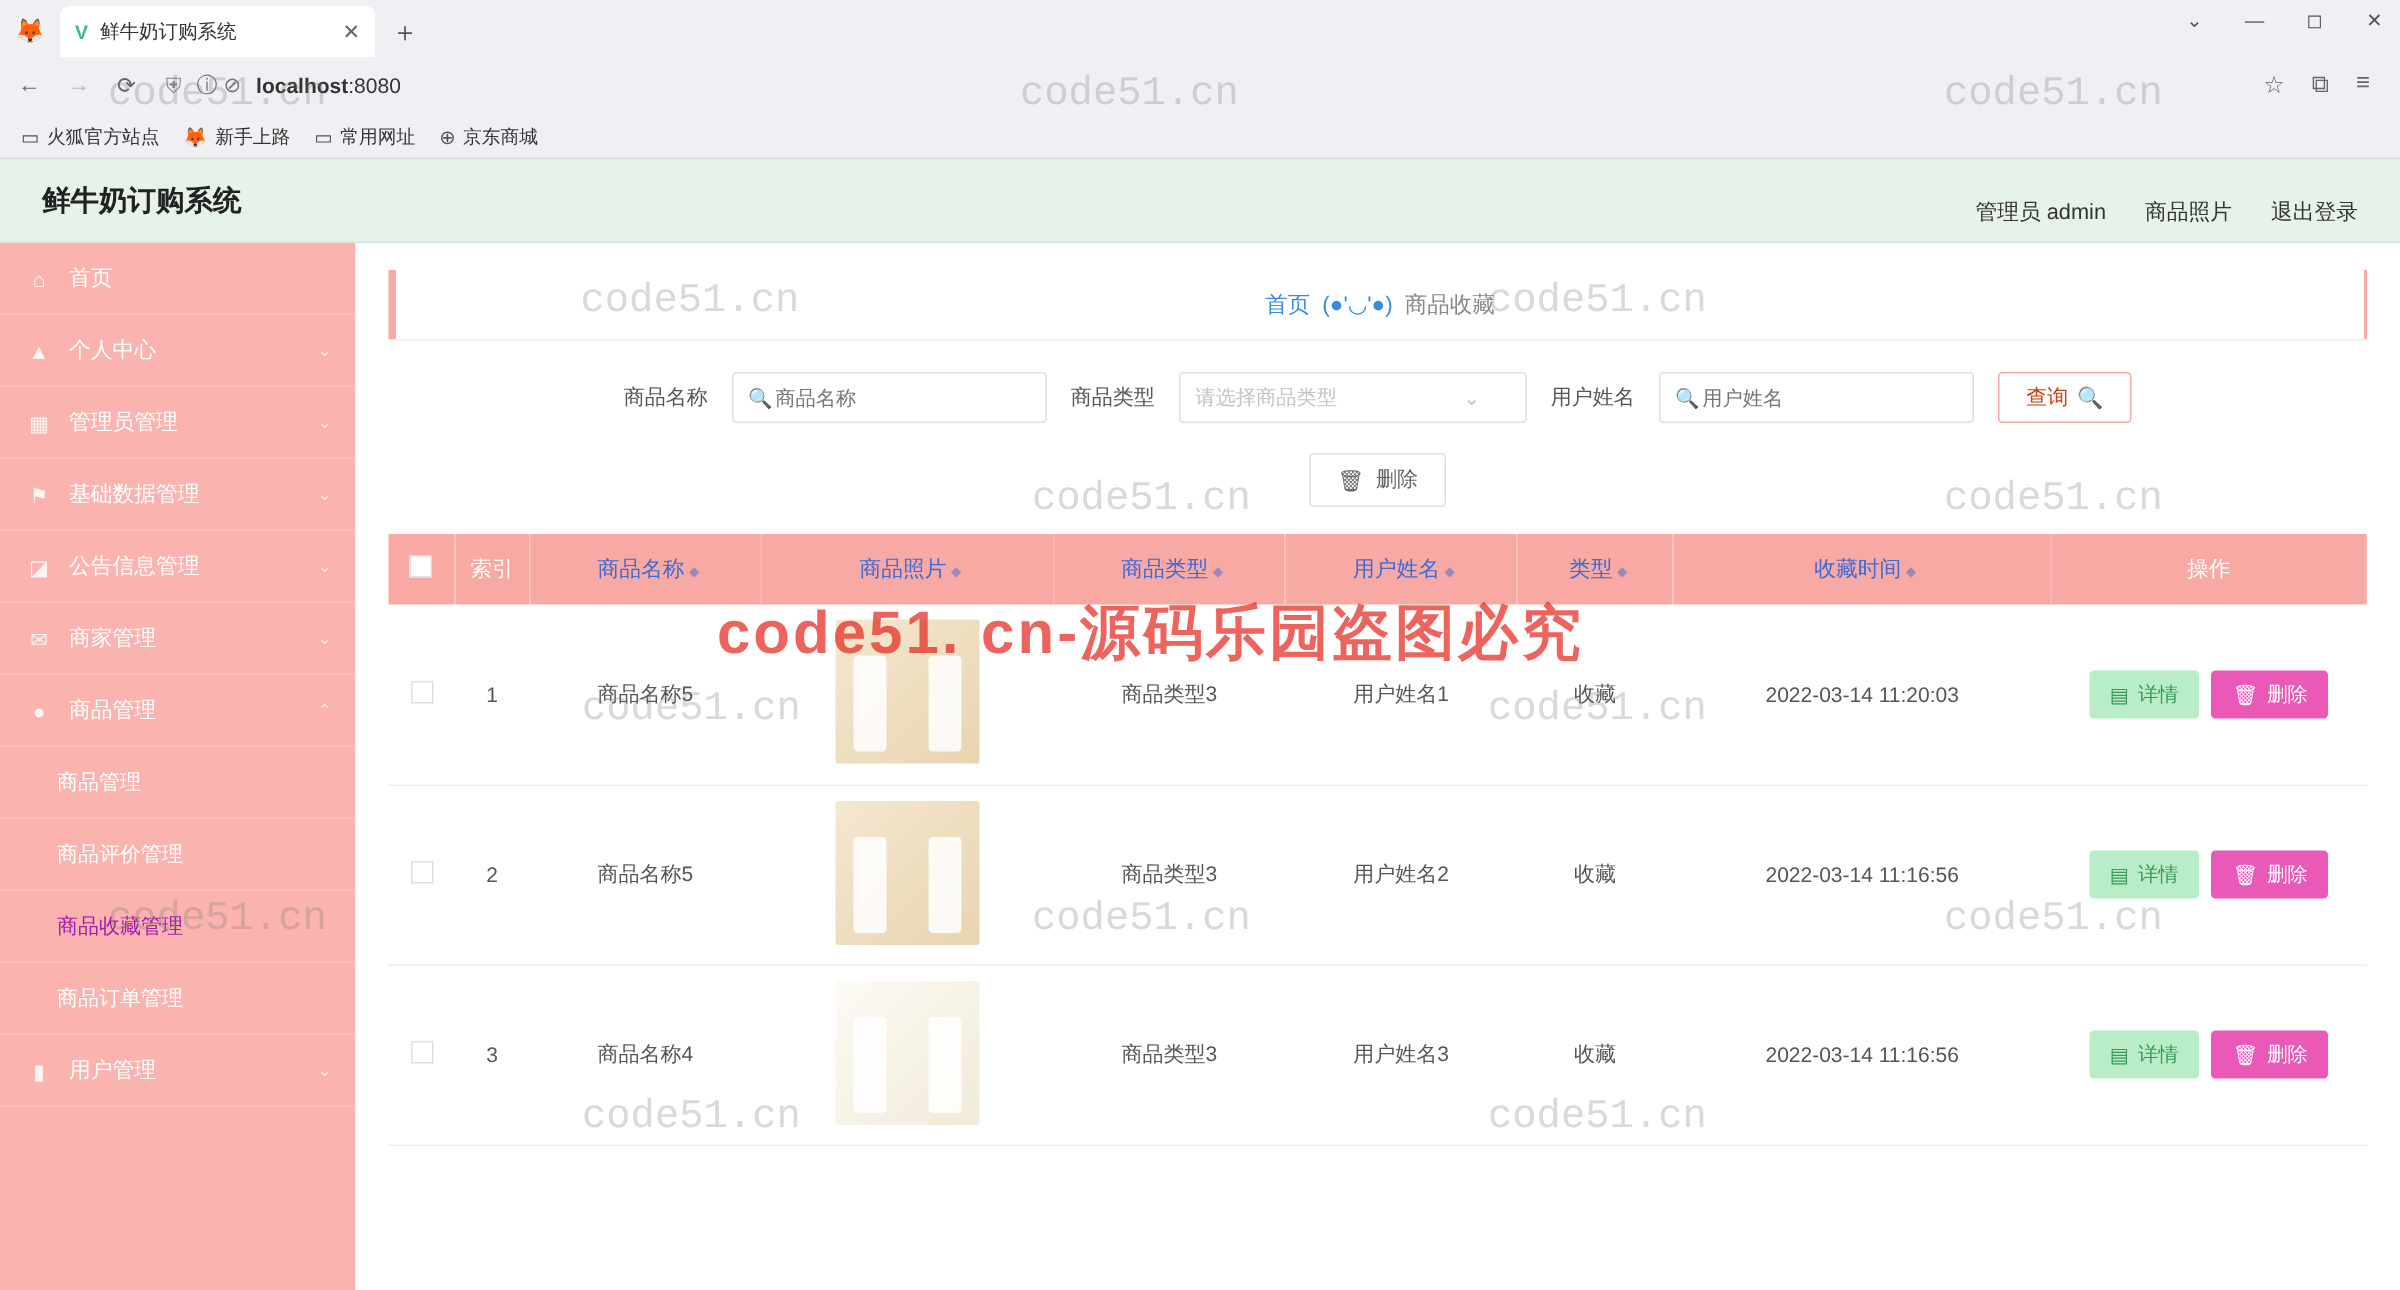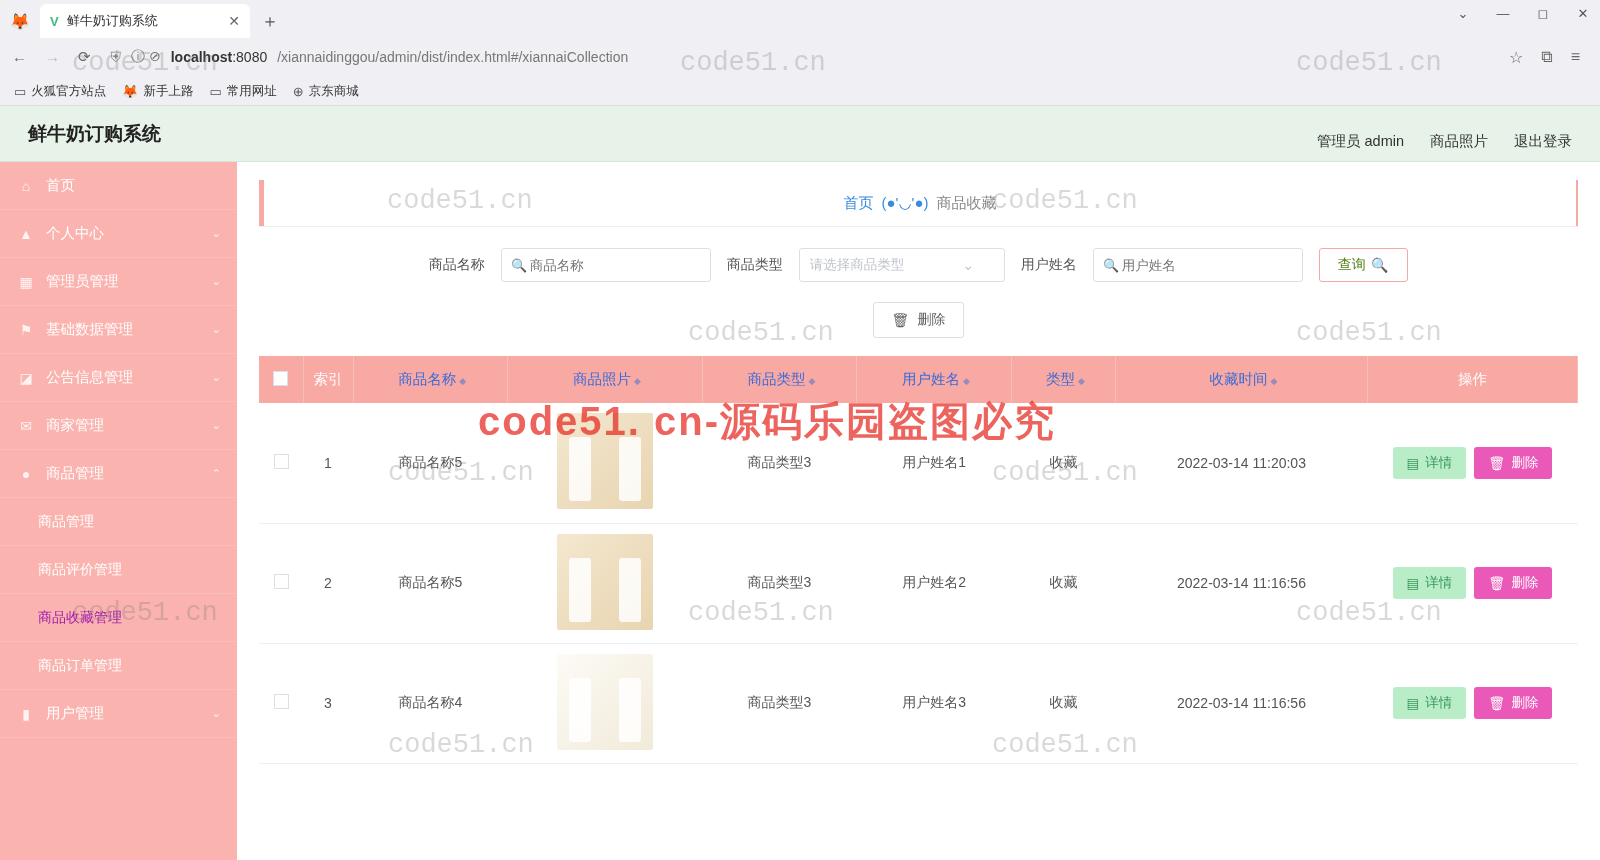--- a/index.html
+++ b/index.html
@@ -52,22 +52,22 @@
 .crumb-curr { color: #888; }
 
 
 .search-row { display: flex; align-items: center; justify-content: center; gap: 16px; margin-bottom: 20px; font-size: 14px; color: #555; }
 .lbl { color: #555; }
 .inp { height: 34px; border: 1px solid #dcdfe6; border-radius: 3px; padding: 0 30px 0 10px; font-size: 13.5px; color: #333; background: #fff; position: relative; display:flex;align-items:center;}
 .inp input { border: none; outline: none; font-size: 13.5px; width: 100%; background: transparent; }
 .inp .ph-icon { position: absolute; left: 10px; color: #c0c4cc; font-size: 13px; }
 .inp.with-icon input { padding-left: 18px; }
 .inp-w { width: 210px; }
-.sel { width: 206px; display: flex; align-items: center; justify-content: space-between; color: #c0c4cc; cursor:pointer;}
-.btn-q { height: 34px; padding: 0 18px; border: 1px solid #f5a8a3; color: #4d7c0f; background: #fff; border-radius: 3px; font-size: 14px; cursor: pointer; display:flex;align-items:center;gap:6px;}
+.sel { width: 232px; display: flex; align-items: center; justify-content: space-between; color: #c0c4cc; cursor:pointer;}
+.btn-q { height: 34px; padding: 0 18px; border: 1px solid #f5a8a3; color: #c2410c; background: #fff; border-radius: 3px; font-size: 14px; cursor: pointer; display:flex;align-items:center;gap:6px;}
 .del-bar { display:flex; justify-content:center; margin-bottom: 18px;}
 .btn-del-top { height: 36px; padding: 0 18px; border: 1px solid #dcdfe6; background: #fff; color: #606266; border-radius: 3px; font-size: 14px; cursor: pointer; display:flex;align-items:center;gap:8px;}
 
 
 .tbl { width: 100%; border-collapse: collapse; font-size: 14px; }
 .tbl th { background: #f8a9a3; color: #fff; font-weight: 500; padding: 14px 8px; text-align: center; border-right: 1px solid rgba(255,255,255,0.25); font-size: 14.5px;}
 .tbl th.sortable { color: #3a6bd8; cursor:pointer;padding-left:12px;}
 .tbl th .sort { font-size: 9px; color: rgba(58,107,216,0.5); margin-left: 3px;}
 .tbl td { padding: 10px 8px; text-align: center; border-bottom: 1px solid #ebeef5; color: #555; vertical-align: middle; }
 .tbl tbody tr { height: 120px; }
@@ -105,21 +105,20 @@
   <div class="url-bar">
     <div class="nav-icons">
       <span>←</span>
       <span style="opacity:.4">→</span>
       <span>⟳</span>
     </div>
     <div class="url-field">
       <span class="shield">⛨</span>
       <span class="lock">ⓘ ⊘</span>
       <span class="url-host"><b>localhost</b><span>:8080</span></span>
-        <span class="url-path">/xiannaidinggou/admin/dist/index.html#/xiannaiCollection</span>
     </div>
     <div class="url-right">
       <span>☆</span>
       <span>⧉</span>
       <span>≡</span>
     </div>
   </div>
   <div class="bm-bar">
     <div class="bm">
         <span class="bm-icon">▭</span>

